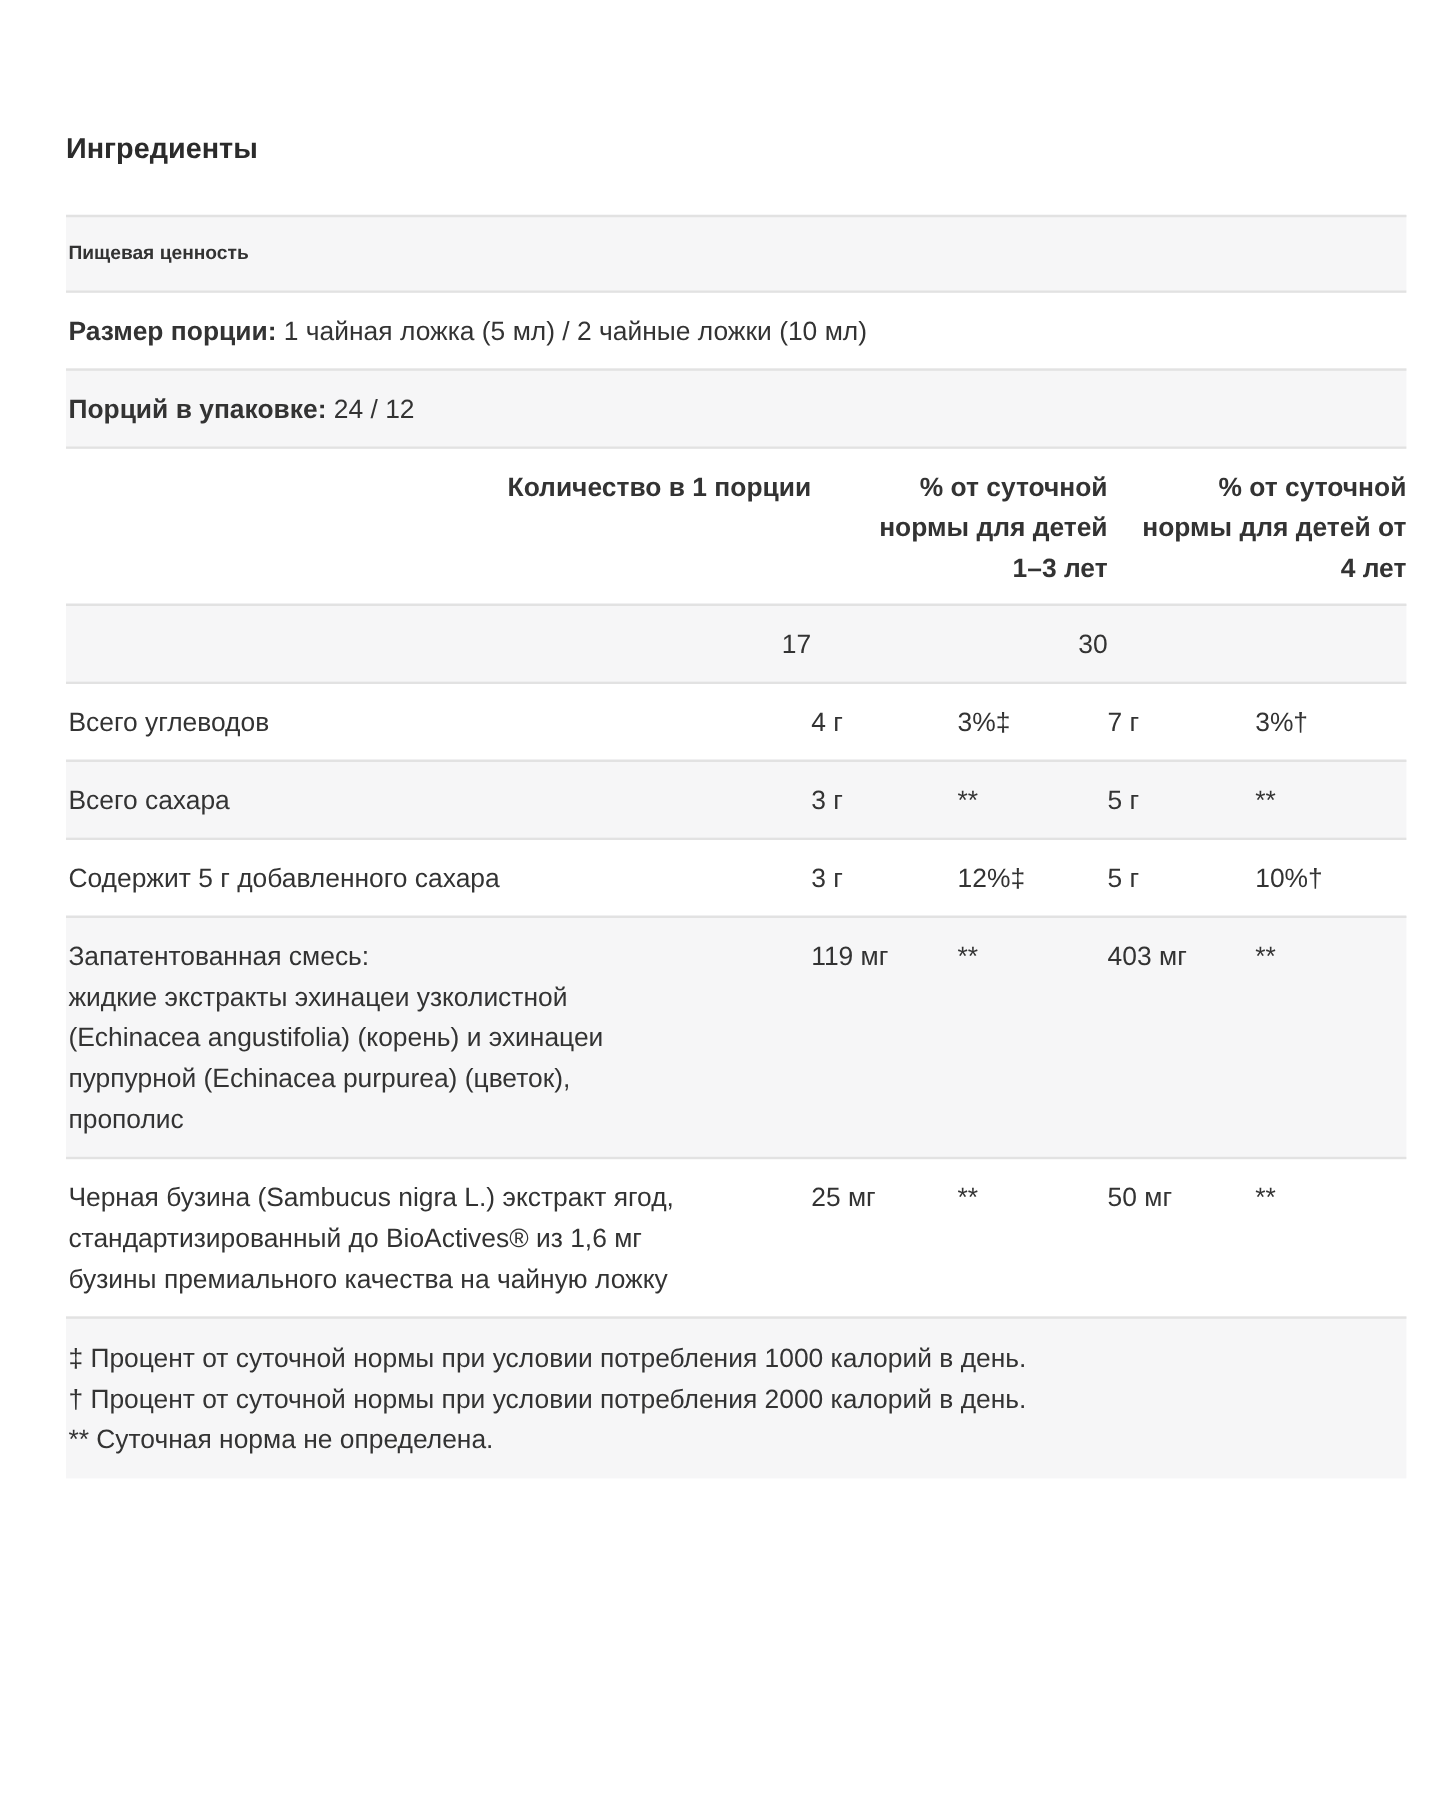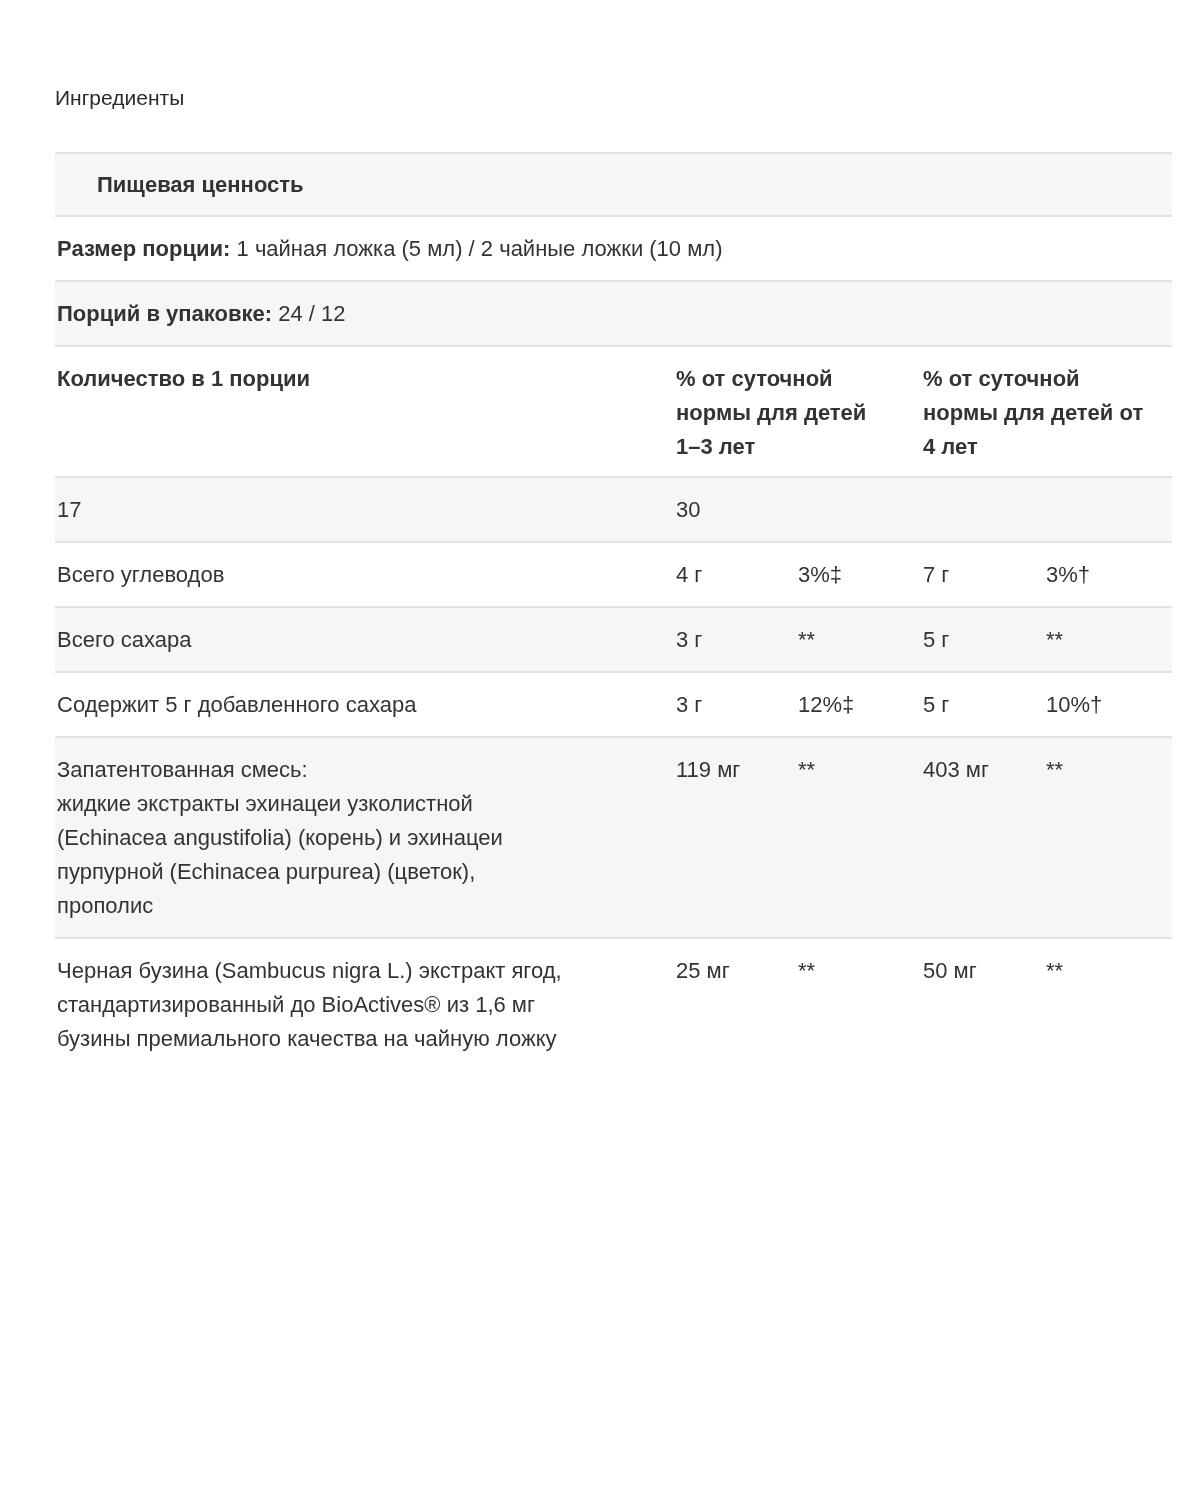--- a/index.html
+++ b/index.html
@@ -14,47 +14,47 @@
   body{
     width:1200px;height:1500px;
     overflow:hidden;
     font-family:"Liberation Sans","DejaVu Sans",sans-serif;
     color:var(--text);
     font-size:22px;
     line-height:34px;
   }
   .page{padding-left:55px;padding-right:28px;}
   h2.section-title{
-    margin-top:80px;
-    font-size:21px;
+    margin-top:107px;
+    font-size:24px;
     line-height:36px;
-    font-weight:normal;
+    font-weight:bold;
     color:var(--heading);
   }
   .nutrition-table{
     margin-top:36px;
     width:1117px;
   }
   .t-row{
     border-top:2px solid var(--divider);
     padding:15px 0 14px 2px;
     display:grid;
     grid-template-columns:619px 122px 125px 123px 1fr;
     align-items:start;
   }
   .t-row.stripe{background:var(--stripe);}
-  .t-row.wide{grid-template-columns:619px 247px 1fr;}
+  .t-row.wide{grid-template-columns:619px 247px 1fr;text-align:right;}
   .t-row.single{display:block;}
   .t-row.title-row{padding:14px 0 13px 2px;}
   .t-row.header-row{padding:15px 0 12px 2px;}
   .t-row.foot-row{display:block;padding:16px 0 15px 2px;}
   .bold{font-weight:bold;}
   .pre{white-space:pre-line;}
   .cell{display:block;}
-  .table-title{font-size:22px;font-weight:bold;margin-left:40px;}
+  .table-title{font-size:16px;font-weight:bold;}
   .footnote-line{display:block;}
 </style>
 </head>
 <body>
 
 <div class="page">
 
   <h2 class="section-title">Ингредиенты</h2>
 
   <div class="nutrition-table">
@@ -125,15 +125,20 @@
     <div class="t-row">
       <div class="cell pre">Черная бузина (Sambucus nigra L.) экстракт ягод,
 стандартизированный до BioActives® из 1,6 мг
 бузины премиального качества на чайную ложку</div>
       <div class="cell">25 мг</div>
       <div class="cell">**</div>
       <div class="cell">50 мг</div>
       <div class="cell">**</div>
     </div>
 
+    <div class="t-row stripe foot-row">
+      <span class="footnote-line">‡ Процент от суточной нормы при условии потребления 1000 калорий в день.</span>
+      <span class="footnote-line">† Процент от суточной нормы при условии потребления 2000 калорий в день.</span>
+      <span class="footnote-line">** Суточная норма не определена.</span>
+    </div>
 
   </div>
 </div>
 
 </body></html>

